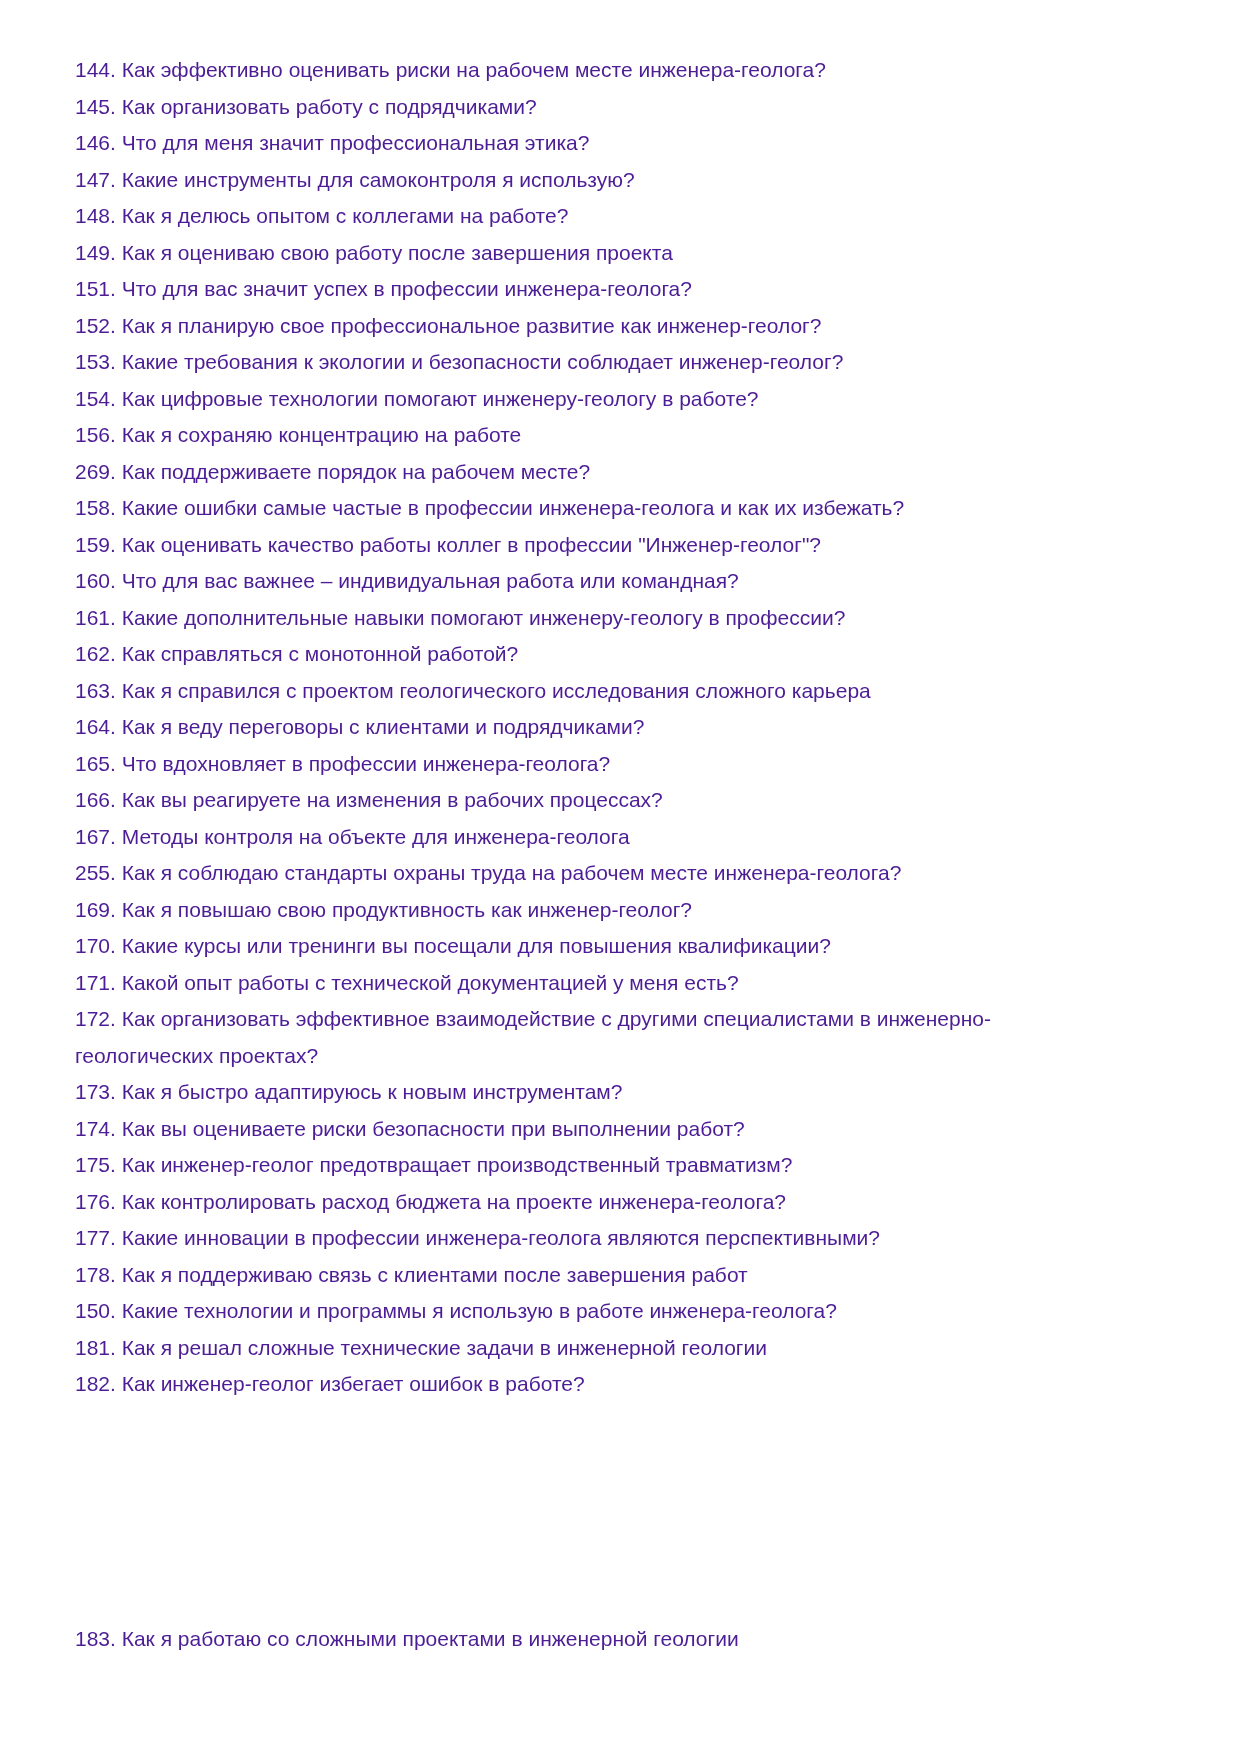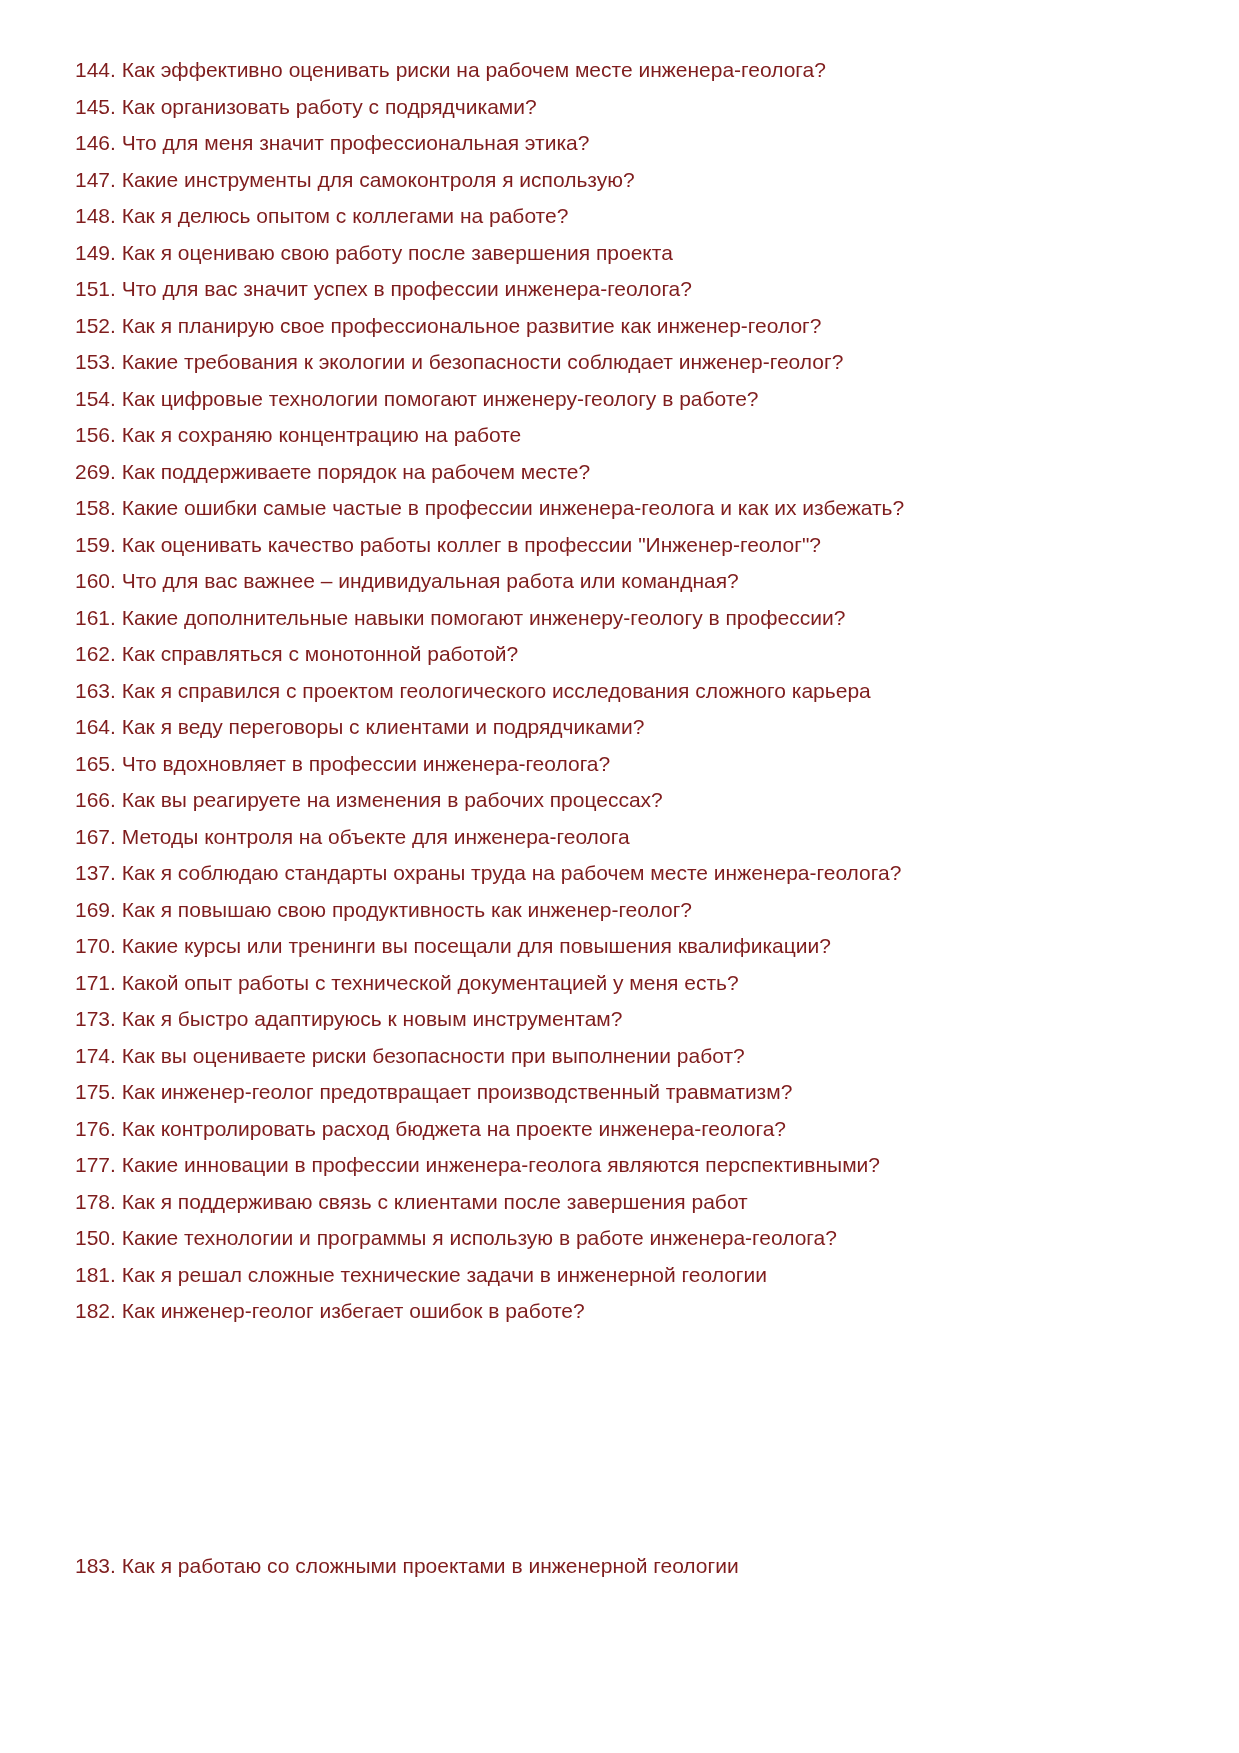--- a/index.html
+++ b/index.html
@@ -7,21 +7,21 @@
     padding: 0;
     background: #ffffff;
   }
   .page {
     position: relative;
     width: 1097px;
     height: 1753px;
     overflow: hidden;
     background: #ffffff;
     font-family: "Liberation Sans", sans-serif;
-    color: #7f1d1d;
+    color: #4c1d95;
   }
   .content {
     padding: 52px 60px 0 75px;
     box-sizing: border-box;
   }
   .content p {
     margin: 0;
     max-width: 1000px;
     font-size: 21px;
     line-height: 36.5px;
@@ -52,24 +52,25 @@
       <p>158. Какие ошибки самые частые в профессии инженера-геолога и как их избежать?</p>
       <p>159. Как оценивать качество работы коллег в профессии "Инженер-геолог"?</p>
       <p>160. Что для вас важнее – индивидуальная работа или командная?</p>
       <p>161. Какие дополнительные навыки помогают инженеру-геологу в профессии?</p>
       <p>162. Как справляться с монотонной работой?</p>
       <p>163. Как я справился с проектом геологического исследования сложного карьера</p>
       <p>164. Как я веду переговоры с клиентами и подрядчиками?</p>
       <p>165. Что вдохновляет в профессии инженера-геолога?</p>
       <p>166. Как вы реагируете на изменения в рабочих процессах?</p>
       <p>167. Методы контроля на объекте для инженера-геолога</p>
-      <p>137. Как я соблюдаю стандарты охраны труда на рабочем месте инженера-геолога?</p>
+      <p>255. Как я соблюдаю стандарты охраны труда на рабочем месте инженера-геолога?</p>
       <p>169. Как я повышаю свою продуктивность как инженер-геолог?</p>
       <p>170. Какие курсы или тренинги вы посещали для повышения квалификации?</p>
       <p>171. Какой опыт работы с технической документацией у меня есть?</p>
+      <p>172. Как организовать эффективное взаимодействие с другими специалистами в инженерно-геологических проектах?</p>
       <p>173. Как я быстро адаптируюсь к новым инструментам?</p>
       <p>174. Как вы оцениваете риски безопасности при выполнении работ?</p>
       <p>175. Как инженер-геолог предотвращает производственный травматизм?</p>
       <p>176. Как контролировать расход бюджета на проекте инженера-геолога?</p>
       <p>177. Какие инновации в профессии инженера-геолога являются перспективными?</p>
       <p>178. Как я поддерживаю связь с клиентами после завершения работ</p>
       <p>150. Какие технологии и программы я использую в работе инженера-геолога?</p>
       <p>181. Как я решал сложные технические задачи в инженерной геологии</p>
       <p>182. Как инженер-геолог избегает ошибок в работе?</p>
       <div class="page-gap"></div>

